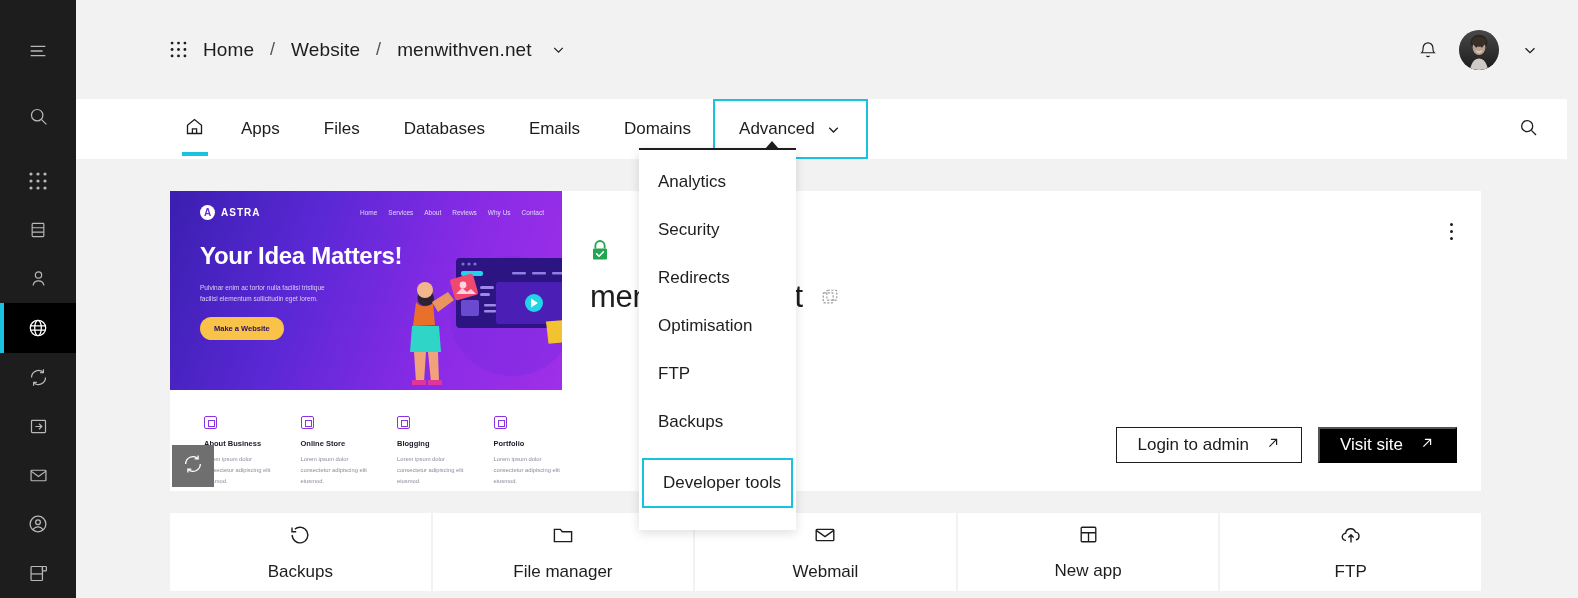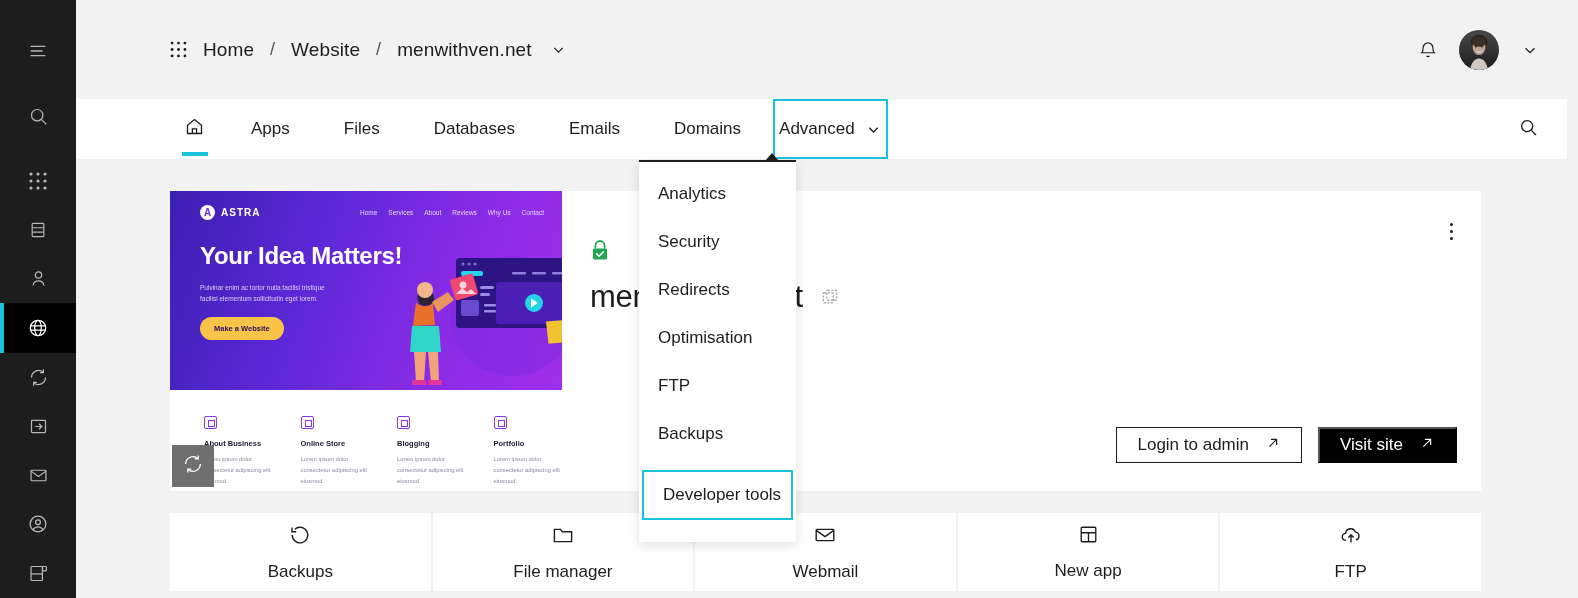--- a/index.html
+++ b/index.html
@@ -63,36 +63,36 @@
   .avatar svg { display: block; }
 
   
   .navbar {
     height: 60px; background: #ffffff;
     display: flex; align-items: stretch;
     padding: 0 28px 0 0;
     flex: 0 0 60px;
     position: relative; z-index: 30;
   }
-  .nav-left { display: flex; align-items: stretch; padding-left: 94px; gap: 10px; }
+  .nav-left { display: flex; align-items: stretch; padding-left: 94px; gap: 0; }
   .nav-item {
     display: flex; align-items: center; justify-content: center;
     padding: 0 22px;
     font-size: 17px; color: #1d1d1d;
     position: relative;
     white-space: nowrap;
   }
   .nav-item.home-tab { padding: 0 14px; }
   .nav-item.home-tab::after {
     content: ""; position: absolute; left: 50%; transform: translateX(-50%);
     bottom: 3px; width: 26px; height: 4px; background: #19c3e0;
   }
   .nav-item.highlight {
     border: 2px solid #19c3e0;
-    padding: 0 4px;
+    padding: 0 24px;
   }
   .nav-item .chev { margin-left: 10px; display: flex; color: #1d1d1d; }
   .nav-search { margin-left: auto; display: flex; align-items: center; color: #1d1d1d; }
 
   
   .page {
     flex: 1; background: #f2f2f2;
     padding: 32px 86px 0 94px;
     position: relative;
     overflow: hidden;
@@ -198,21 +198,21 @@
   .tiles { display: flex; gap: 2px; margin-top: 22px; }
   .tile {
     flex: 1; background: #ffffff; height: 78px;
     display: flex; flex-direction: column; align-items: center; justify-content: center;
     gap: 11px; color: #1d1d1d;
   }
   .tile-label { font-size: 17px; }
 
   
   .dropdown {
-    position: absolute; left: 563px; top: 160px;
+    position: absolute; left: 563px; top: 148px;
     width: 157px; background: #ffffff;
     border-top: 2px solid #1d1d1d;
     box-shadow: 0 3px 10px rgba(0,0,0,.13);
     z-index: 50;
     padding: 8px 0 10px 0;
   }
   .dd-arrow {
     position: absolute; top: -9px; left: 126px;
     width: 0; height: 0;
     border-left: 7px solid transparent;

